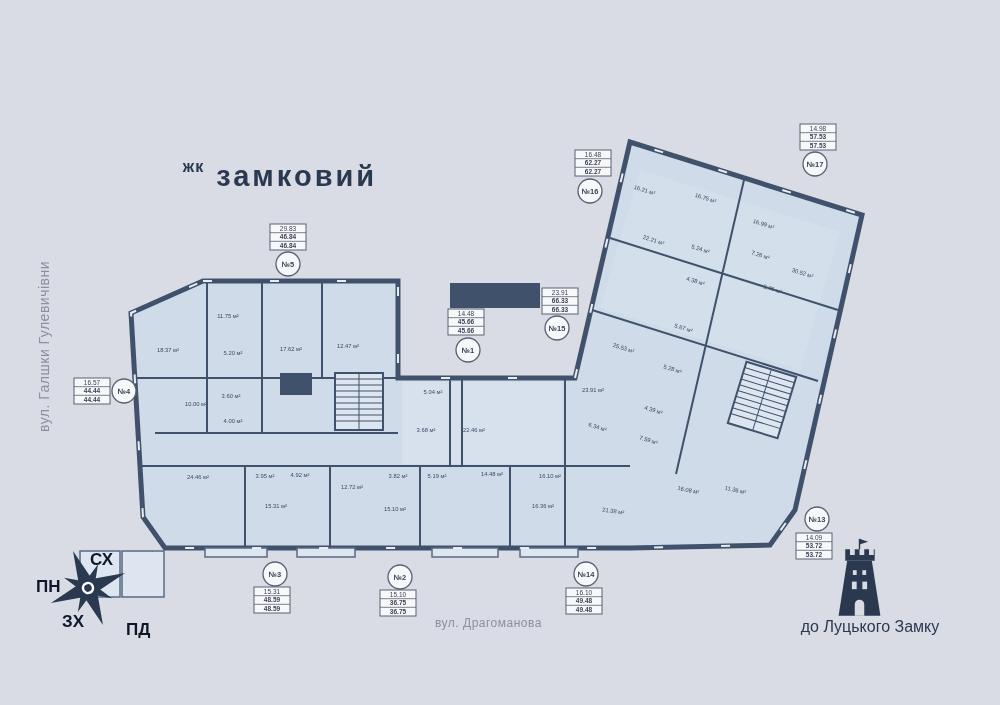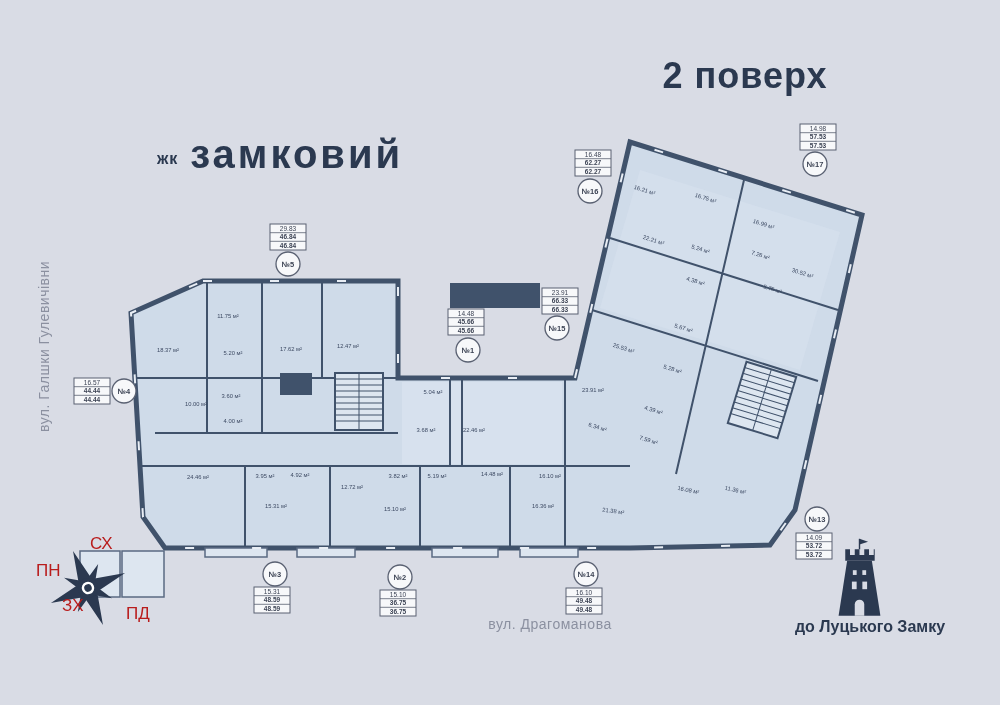--- a/index.html
+++ b/index.html
@@ -10,36 +10,36 @@
   }
   .floor-title{
     position:absolute;left:620px;top:55px;width:250px;text-align:center;
     font-size:36px;font-weight:700;color:#2b3950;letter-spacing:1px;
   }
   .logo{
     position:absolute;left:115px;top:132px;width:330px;
     display:flex;align-items:center;justify-content:center;gap:12px;color:#2b3950;
   }
   .logo .logo-prefix{font-size:16px;font-weight:700;letter-spacing:1px;margin-top:8px;}
-  .logo .logo-name{font-size:40px;font-weight:700;letter-spacing:3px;}
+  .logo .logo-name{font-size:29px;font-weight:700;letter-spacing:3px;margin-top:28px;}
   .street-left{
     position:absolute;left:36px;top:432px;width:250px;
     transform:rotate(-90deg);transform-origin:0 0;
     font-size:14px;color:#8b90a0;letter-spacing:.5px;white-space:nowrap;
   }
   .street-bottom{
-    position:absolute;left:435px;top:616px;width:230px;text-align:center;
-    font-size:14px;color:#8b90a0;letter-spacing:.5px;
+    position:absolute;left:435px;top:616px;width:230px;text-align:left;
+    font-size:12px;color:#8b90a0;letter-spacing:.5px;
   }
   .landmark-label{
     position:absolute;left:765px;top:618px;width:210px;text-align:center;
-    font-size:16px;font-weight:700;color:#2b3950;
+    font-size:16px;font-weight:400;color:#2b3950;
   }
   .compass-label{
-    position:absolute;font-size:17px;font-weight:400;color:#b91c1c;
+    position:absolute;font-size:17px;font-weight:700;color:#0f172a;margin-top:16px;
   }
   .compass-top{left:90px;top:534px;}
   .compass-left{left:36px;top:561px;}
   .compass-right{left:126px;top:604px;}
   .compass-bottom{left:62px;top:596px;}
   svg text{font-family:"Liberation Sans", sans-serif;}
 </style>
 </head>
 <body>
 
@@ -232,21 +232,20 @@
       <g fill="#d9dce5">
         <rect x="43" y="36" width="4" height="5"></rect>
         <rect x="53" y="36" width="4" height="5"></rect>
         <rect x="42" y="48" width="5" height="8"></rect>
         <rect x="53" y="48" width="5" height="8"></rect>
         <path d="M45,84 V72 a5,5 0 0 1 10,0 V84 Z"></path>
       </g>
     </g>
   </svg>
 
-  <div class="floor-title">2 поверх</div>
 
   <div class="logo">
     <span class="logo-prefix">жк</span>
     <span class="logo-name">замковий</span>
   </div>
 
   <div class="street-left">вул. Галшки Гулевичівни</div>
   <div class="street-bottom">вул. Драгоманова</div>
   <div class="landmark-label">до Луцького Замку</div>
 

